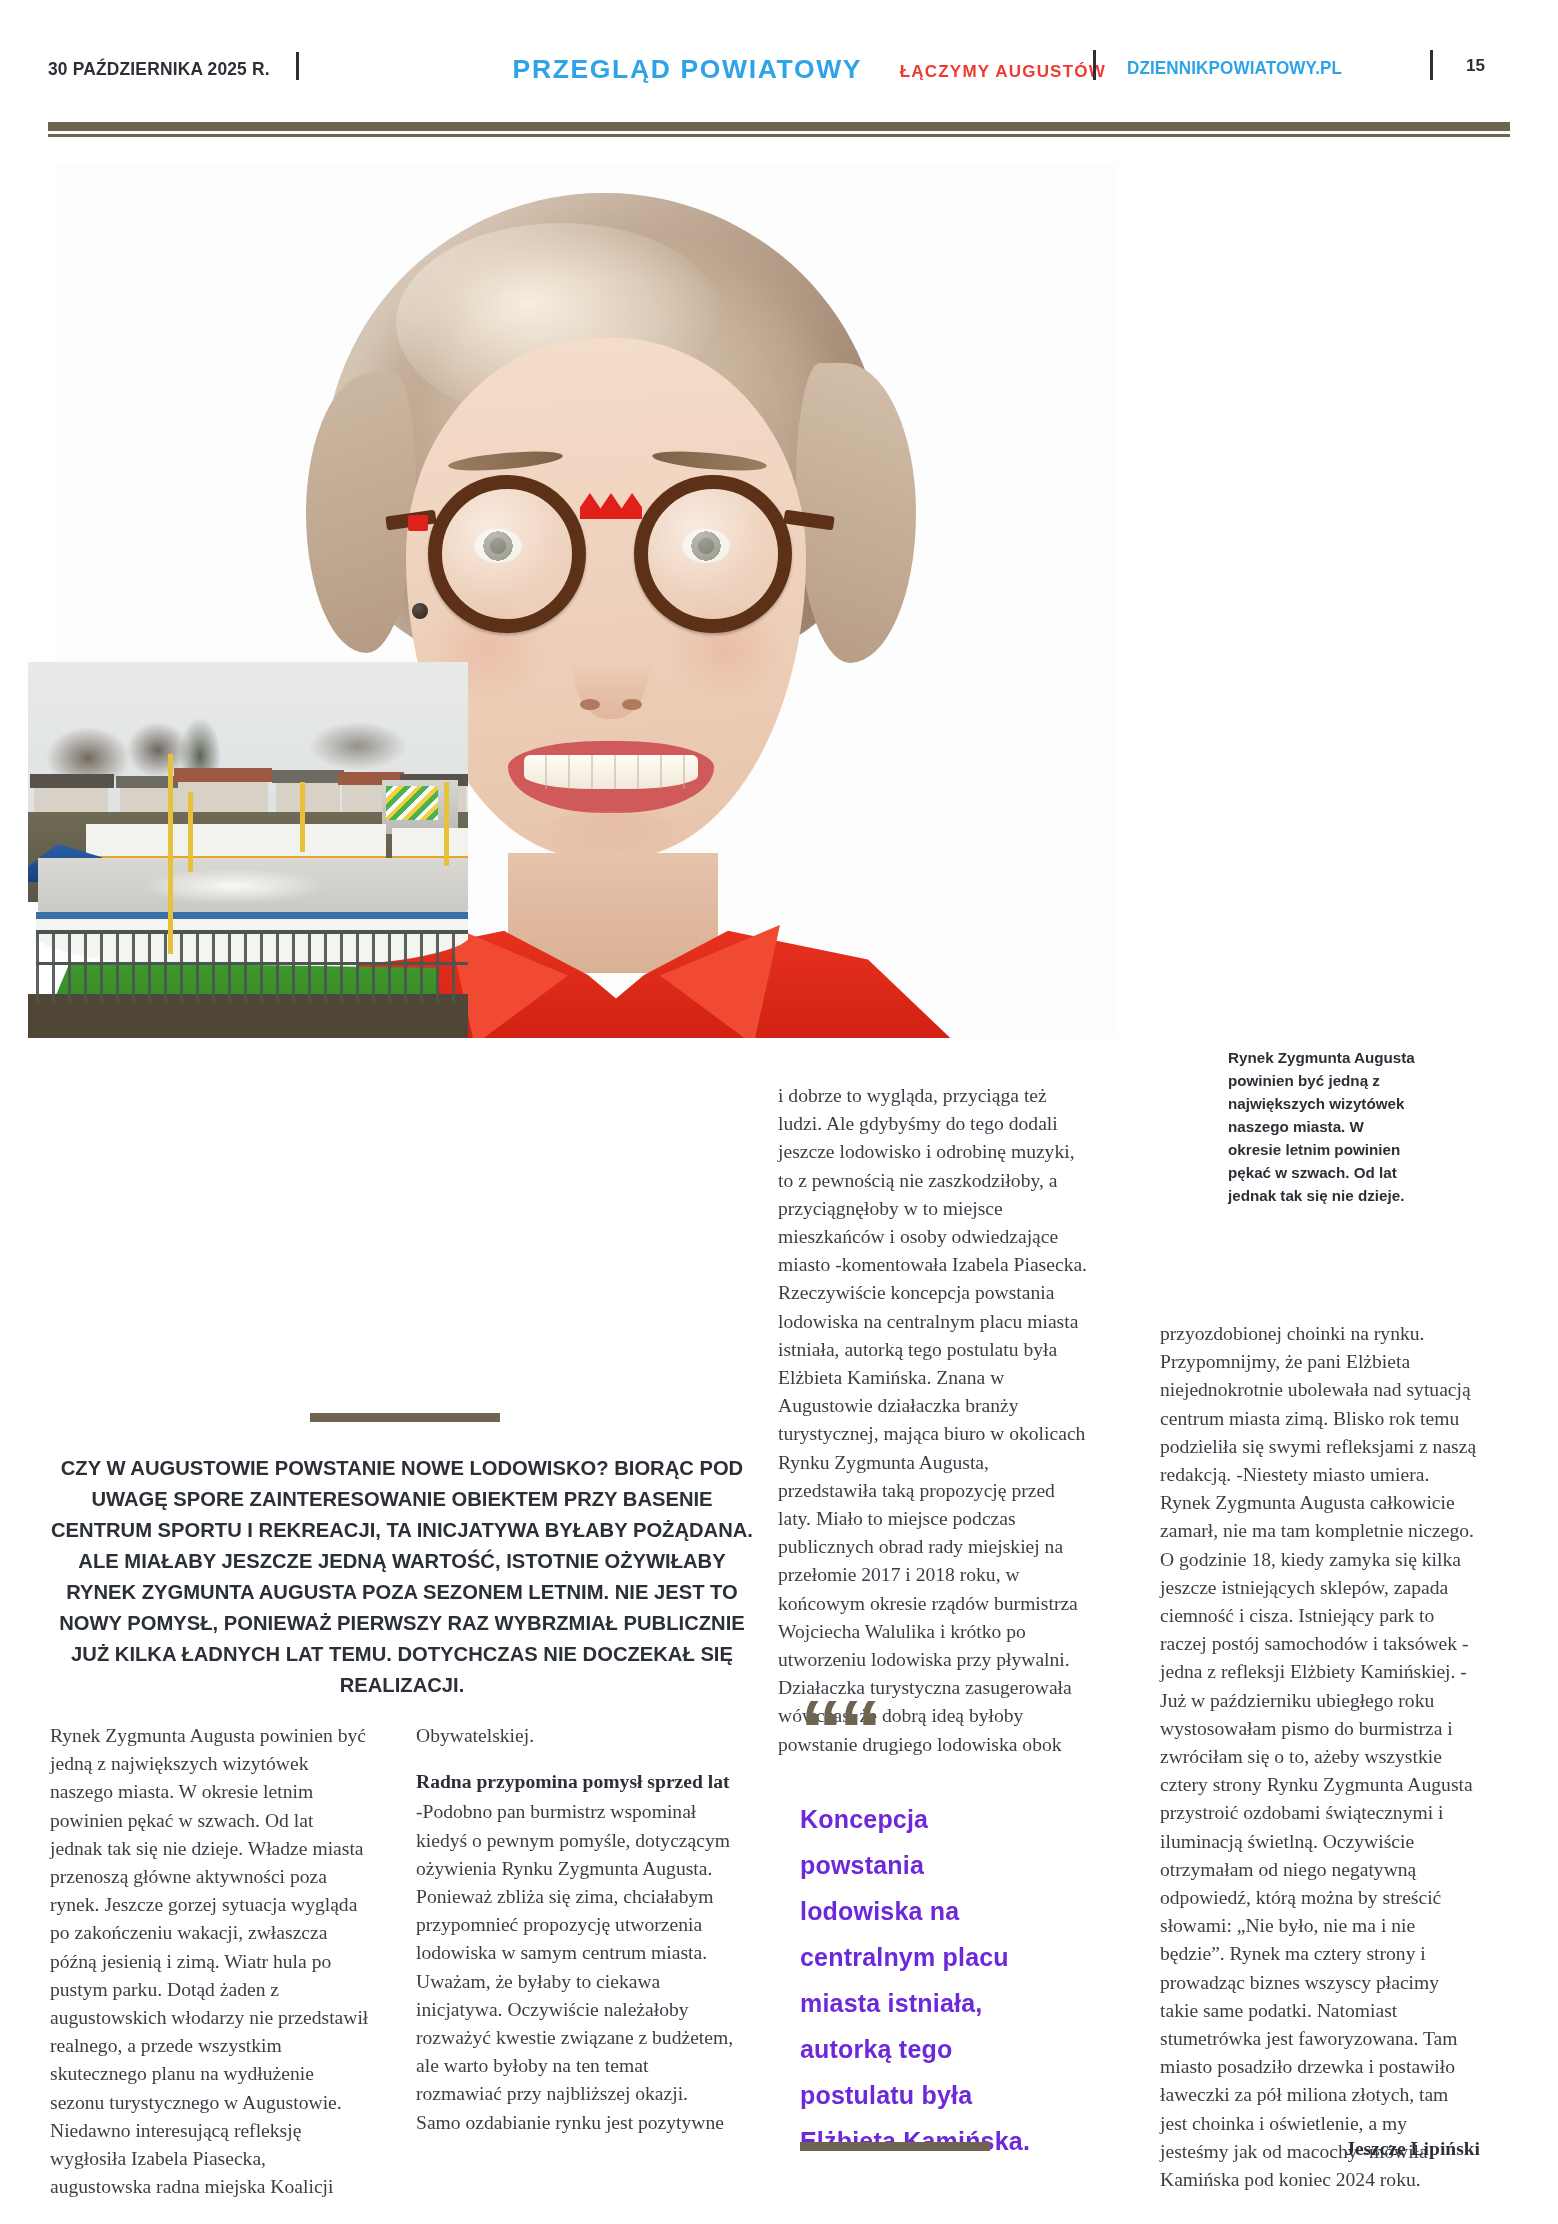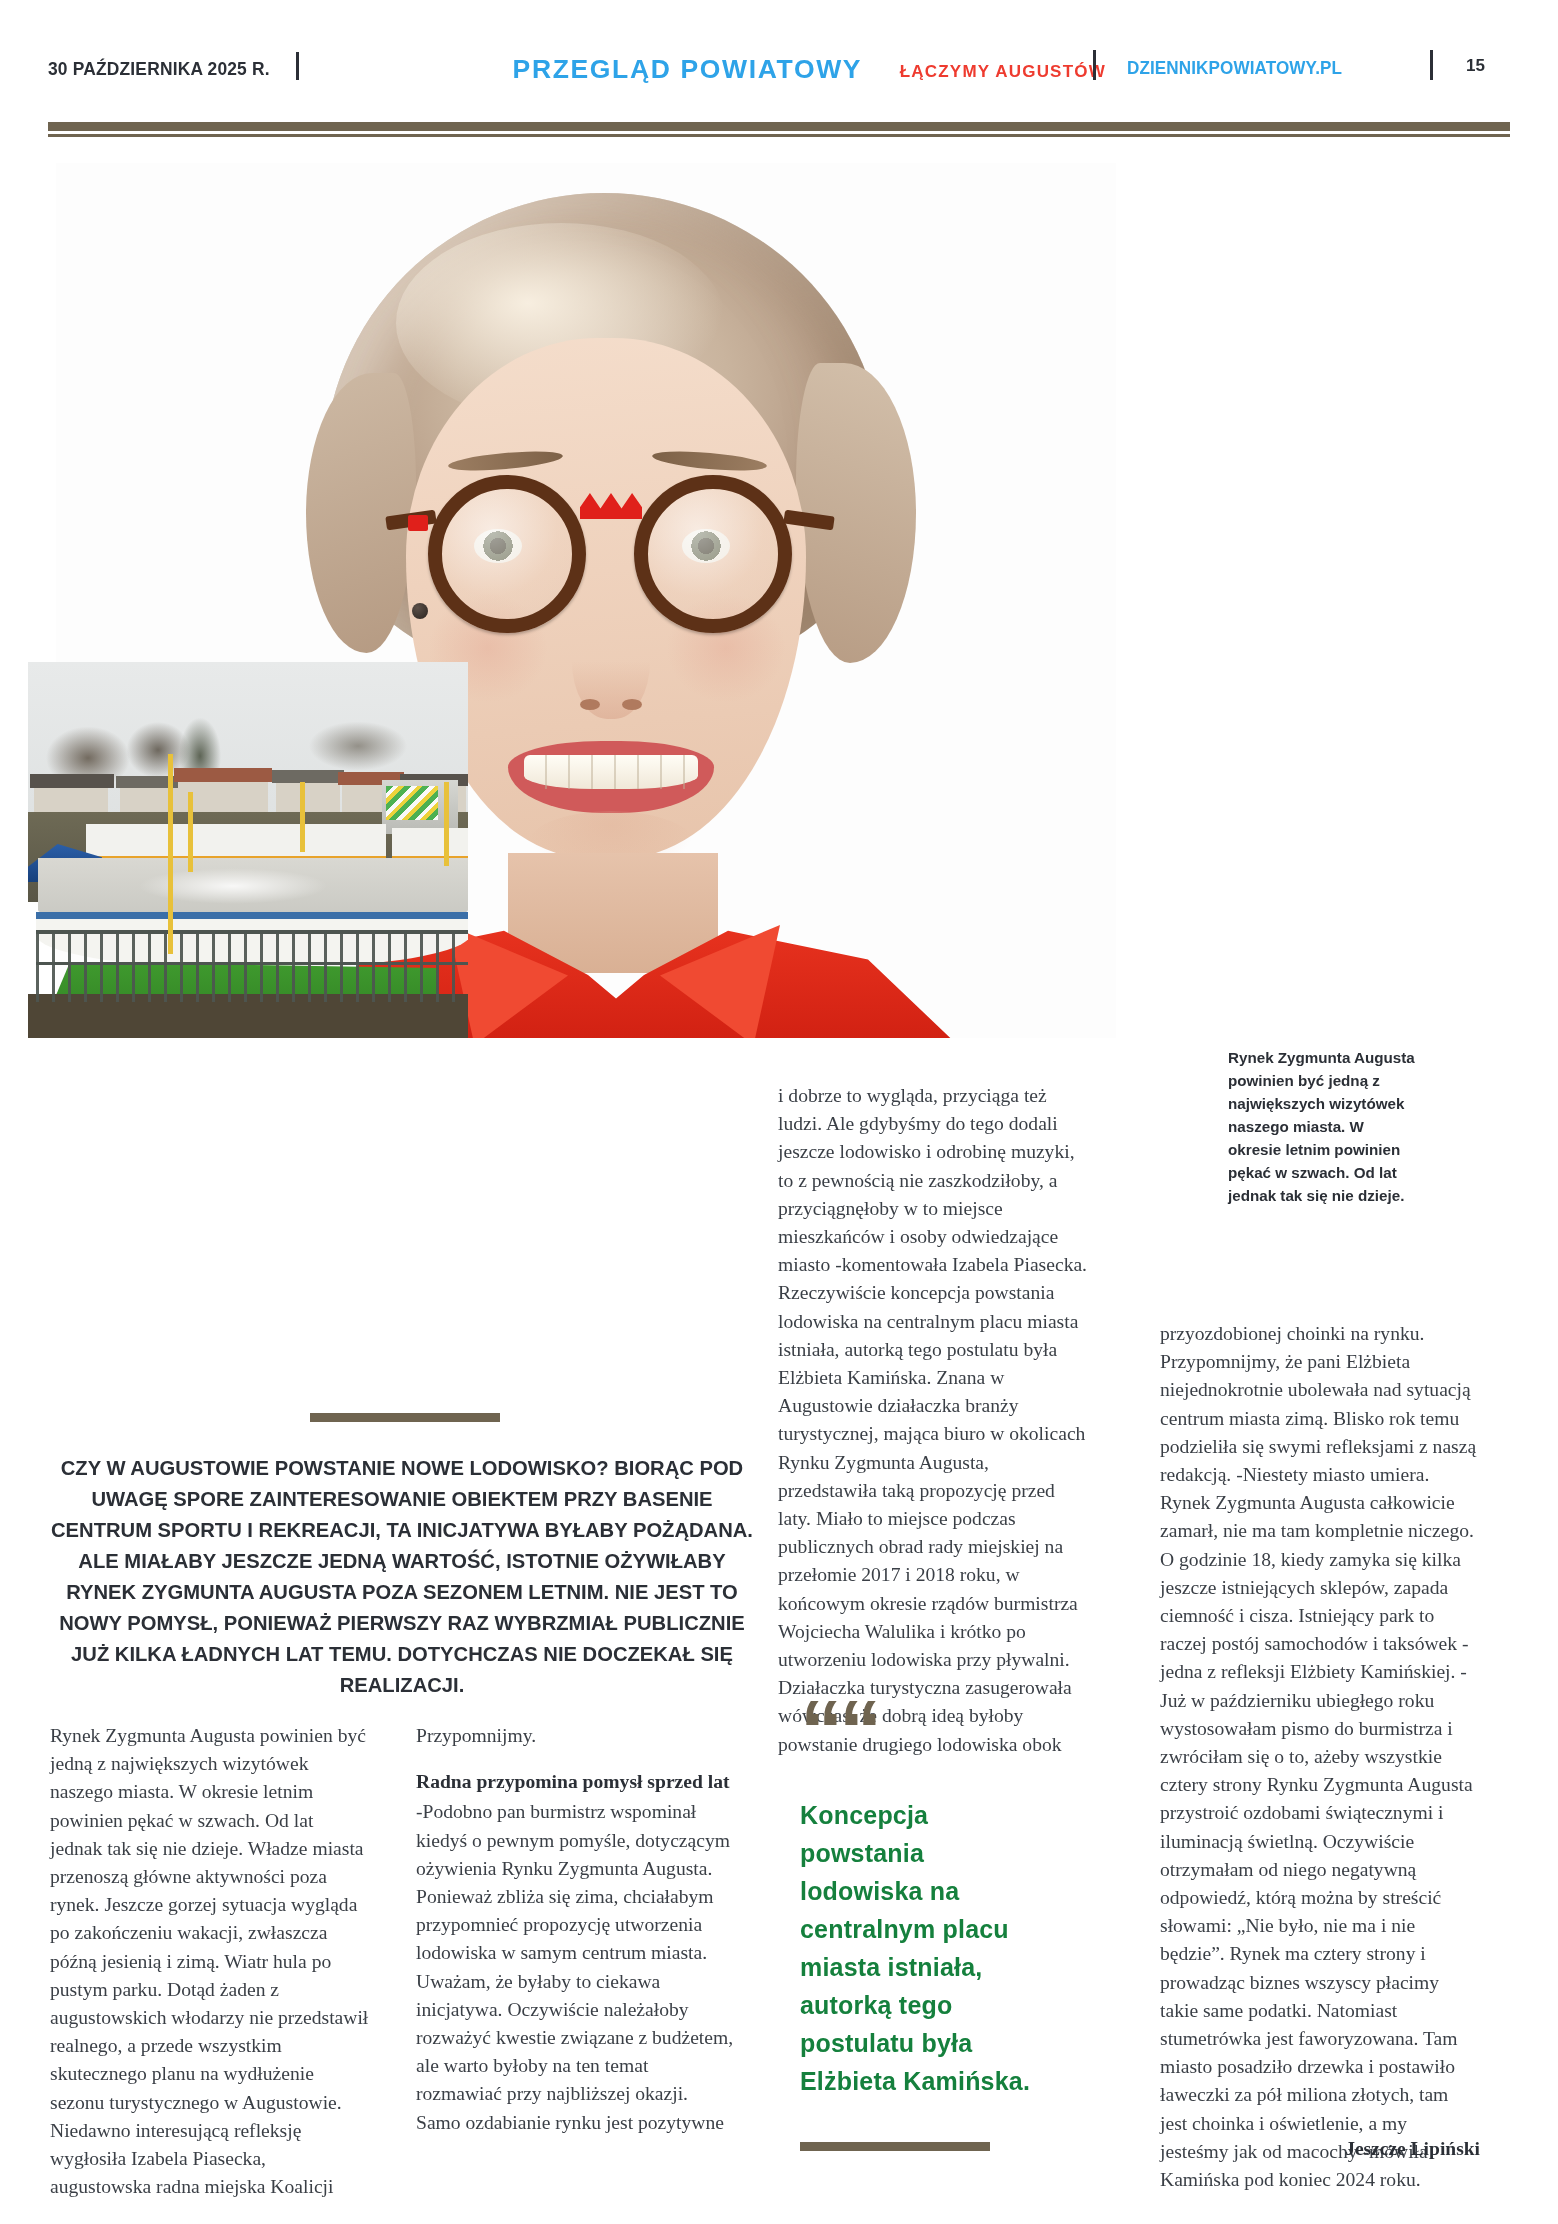--- a/index.html
+++ b/index.html
@@ -281,22 +281,22 @@
   .pq-mark{
     font-family:"Liberation Sans",sans-serif;
     font-weight:bold;font-size:86px;line-height:60px;
     color:#6f6450;letter-spacing:-4px;
     display:block;height:70px;
   }
   .pq-text{
     margin-top:26px;
     font-family:"Liberation Sans",sans-serif;
     font-weight:bold;
-    font-size:25px;line-height:38px;
-    color:#15803d;
+    font-size:25px;line-height:46px;
+    color:#6d28d9;
     letter-spacing:.2px;
   }
   .pq-rule{
     position:absolute;left:800px;top:2142px;width:190px;height:9px;background:#6f6450;
   }
 
   
   .byline{
     position:absolute;left:1160px;top:2138px;width:320px;
     text-align:right;
@@ -407,21 +407,21 @@
 
   <div class="col" id="col-right-top">
     <p>przyozdobionej choinki na rynku. Przypomnijmy, że pani Elżbieta niejednokrotnie ubolewała nad sytuacją centrum miasta zimą. Blisko rok temu podzieliła się swymi refleksjami z naszą redakcją. -Niestety miasto umiera. Rynek Zygmunta Augusta całkowicie zamarł, nie ma tam kompletnie niczego. O godzinie 18, kiedy zamyka się kilka jeszcze istniejących sklepów, zapada ciemność i cisza. Istniejący park to raczej postój samochodów i taksówek -jedna z refleksji Elżbiety Kamińskiej. -Już w październiku ubiegłego roku wystosowałam pismo do burmistrza i zwróciłam się o to, ażeby wszystkie cztery strony Rynku Zygmunta Augusta przystroić ozdobami świątecznymi i iluminacją świetlną. Oczywiście otrzymałam od niego negatywną odpowiedź, którą można by streścić słowami: „Nie było, nie ma i nie będzie”. Rynek ma cztery strony i prowadząc biznes wszyscy płacimy takie same podatki. Natomiast stumetrówka jest faworyzowana. Tam miasto posadziło drzewka i postawiło ławeczki za pół miliona złotych, tam jest choinka i oświetlenie, a my jesteśmy jak od macochy -mówiła Kamińska pod koniec 2024 roku.</p>
   </div>
 
   <div class="col" id="col-1">
     <p>Rynek Zygmunta Augusta powinien być jedną z największych wizytówek naszego miasta. W okresie letnim powinien pękać w szwach. Od lat jednak tak się nie dzieje. Władze miasta przenoszą główne  aktywności poza rynek. Jeszcze gorzej sytuacja wygląda po zakończeniu wakacji, zwłaszcza późną jesienią i zimą. Wiatr hula po pustym parku. Dotąd żaden z augustowskich włodarzy nie przedstawił realnego, a przede wszystkim skutecznego planu na wydłużenie sezonu turystycznego w Augustowie. Niedawno interesującą refleksję wygłosiła Izabela Piasecka, augustowska radna miejska Koalicji</p>
   </div>
 
   <div class="col" id="col-2">
-    <p>Przypomnijmy.</p>
+    <p>Obywatelskiej.</p>
     <p class="sub">Radna przypomina pomysł sprzed lat</p>
     <p>-Podobno pan burmistrz wspominał kiedyś o pewnym pomyśle, dotyczącym ożywienia Rynku Zygmunta Augusta. Ponieważ zbliża się zima, chciałabym przypomnieć propozycję utworzenia lodowiska w samym centrum miasta. Uważam, że byłaby to ciekawa inicjatywa. Oczywiście należałoby rozważyć kwestie związane z budżetem, ale warto byłoby na ten temat rozmawiać przy najbliższej okazji. Samo ozdabianie rynku jest pozytywne</p>
   </div>
 
   <div class="pq">
     <span class="pq-mark">““</span>
     <div class="pq-text">Koncepcja powstania lodowiska na centralnym placu miasta istniała, autorką tego postulatu była Elżbieta Kamińska.</div>
   </div>
   <div class="pq-rule"></div>
 

